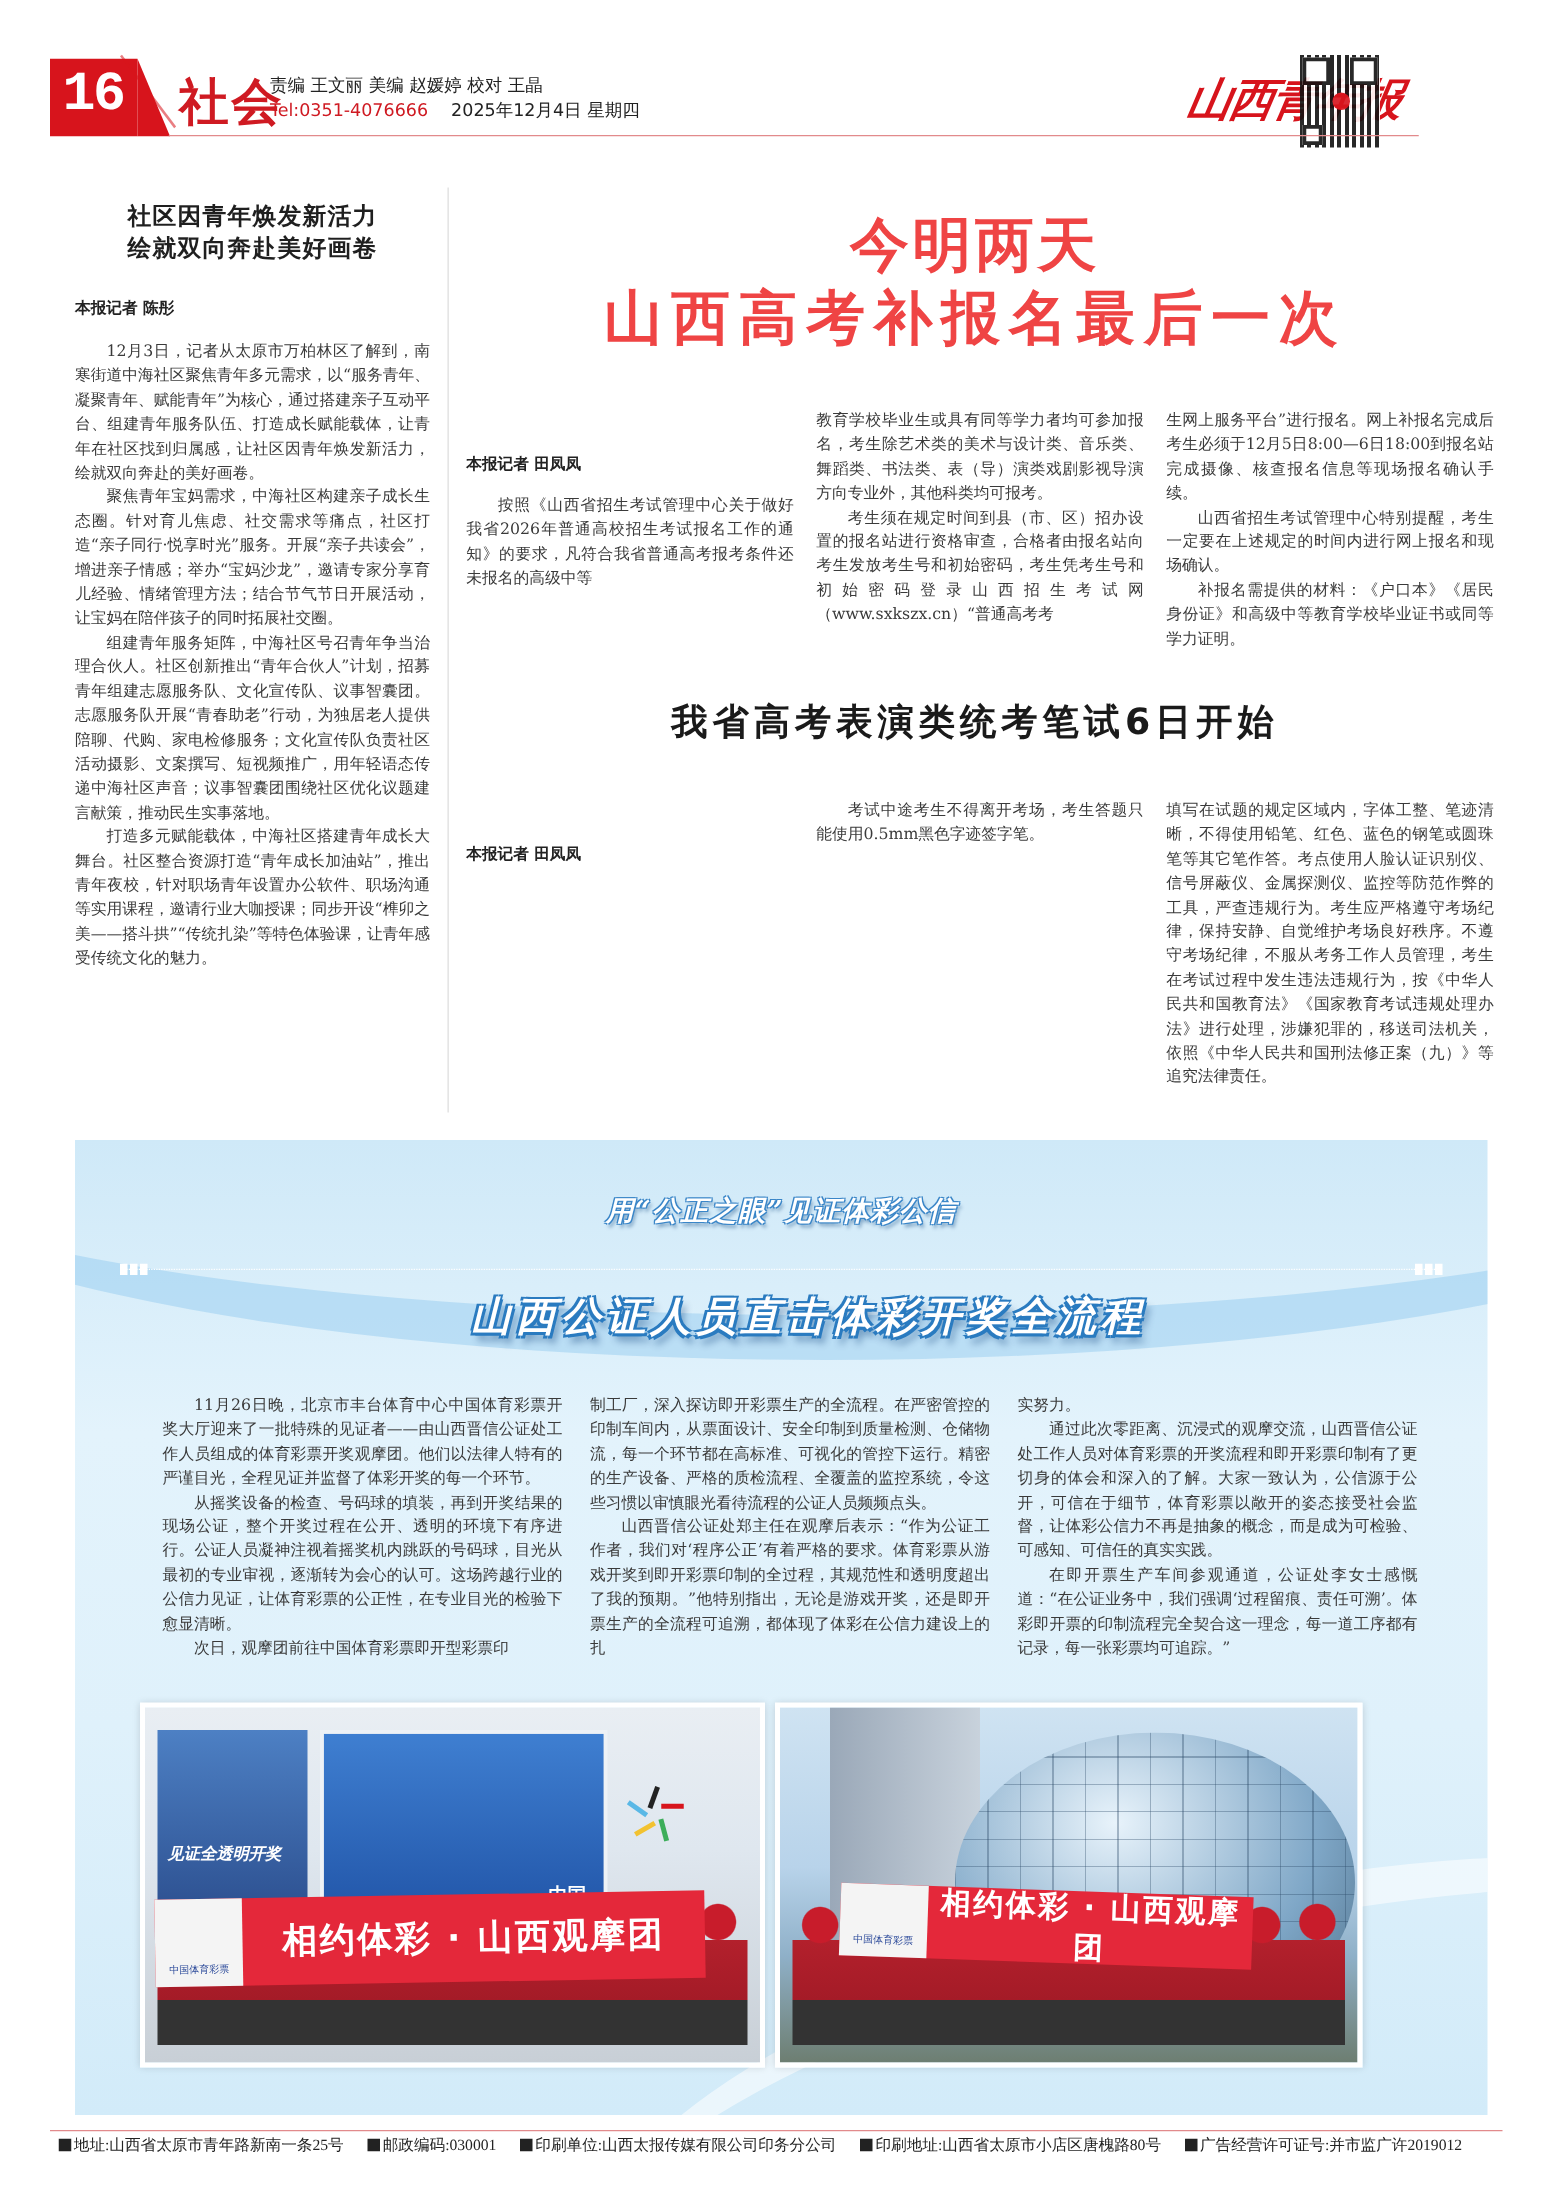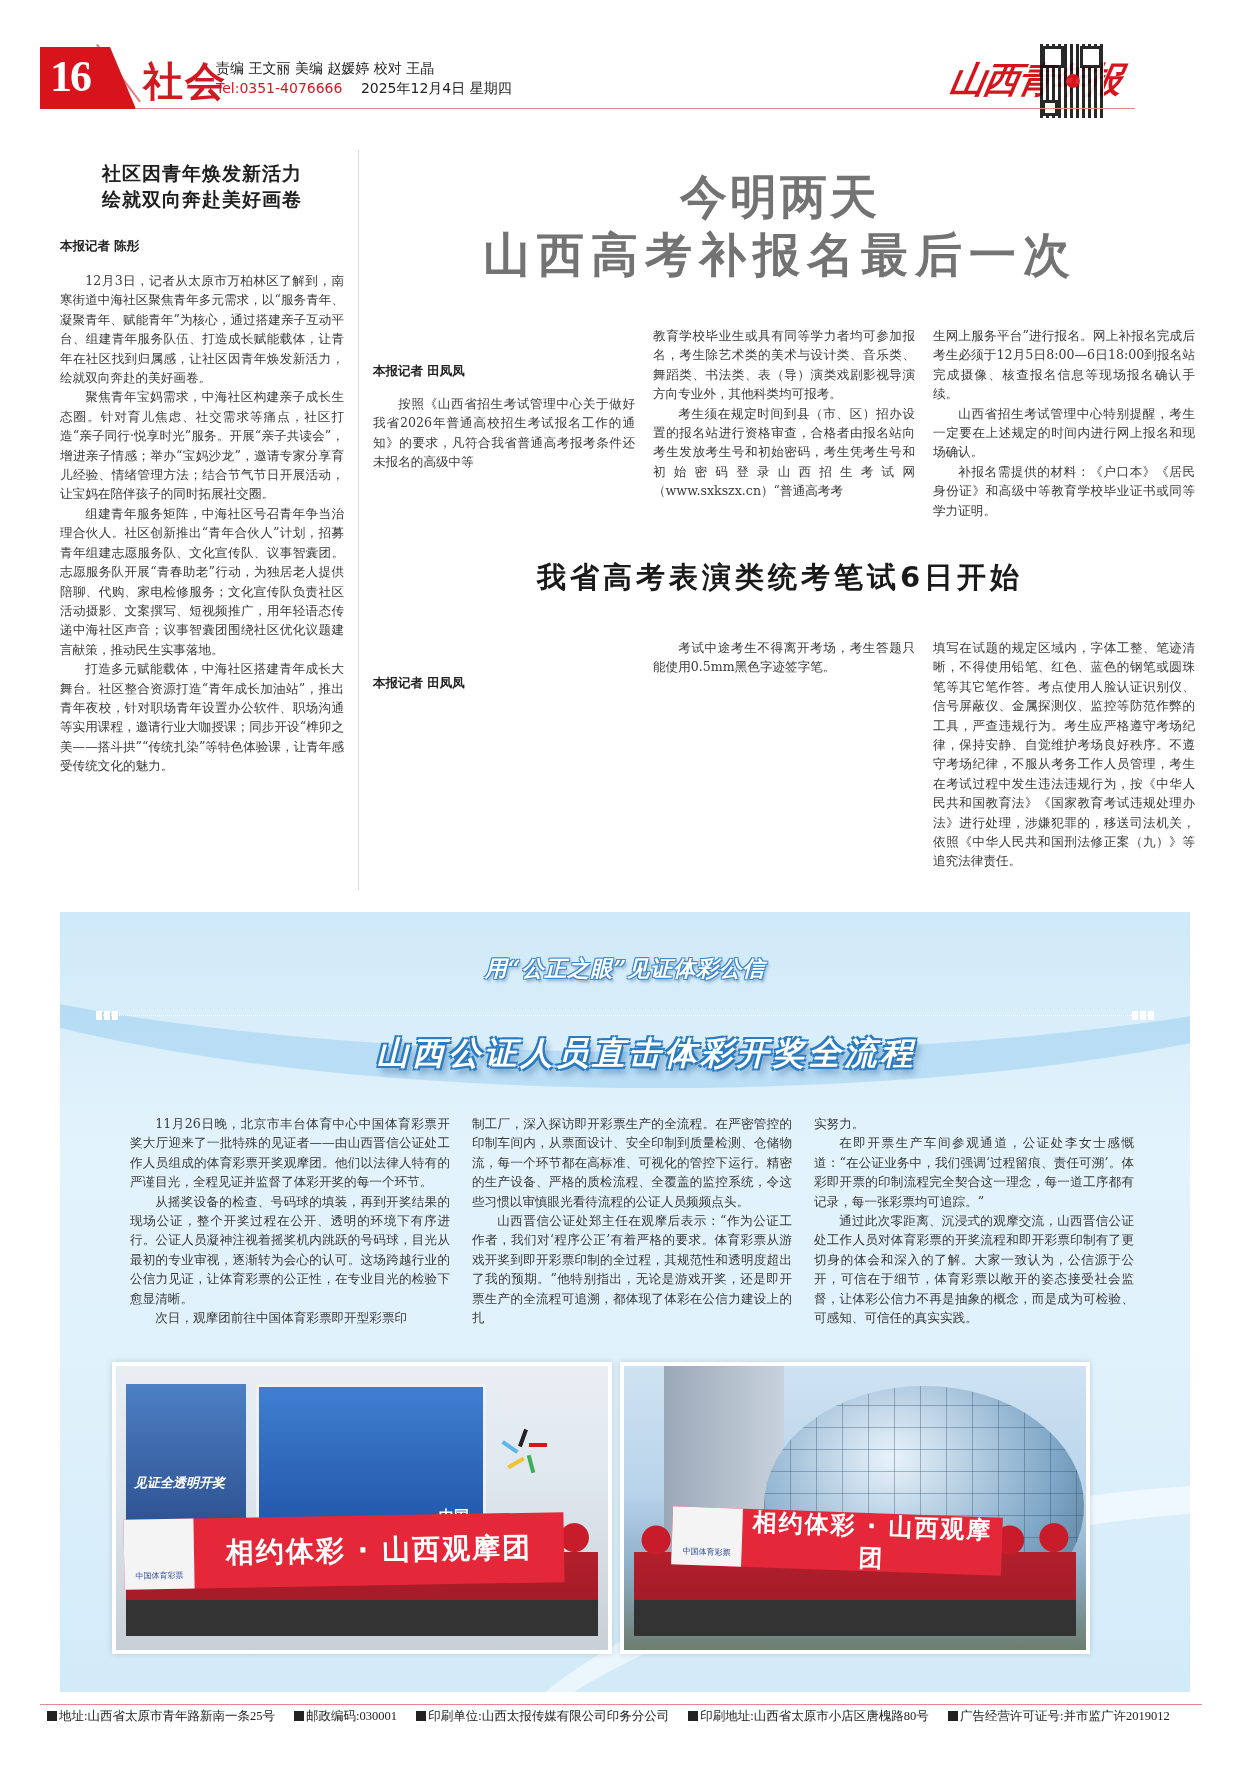--- a/index.html
+++ b/index.html
@@ -4,21 +4,21 @@
 <style>
   * { box-sizing: border-box; margin: 0; padding: 0; }
   html, body { width: 1242px; height: 1768px; background: #fff; overflow: hidden; }
   body { position: relative; font-family: "DejaVu Serif", "Liberation Serif", serif; color: #2a2a2a; }
 
   
   .masthead { position: absolute; left: 0; top: 0; width: 1242px; height: 120px; }
   .page-num { position: absolute; left: 40px; top: 47px; width: 70px; height: 62px; background: #d7141c; }
   .page-num-tri { position: absolute; left: 110px; top: 47px; width: 0; height: 0;
     border-top: 62px solid transparent; border-left: 26px solid #d7141c; }
-  .page-num span { position: absolute; left: 10px; top: 4px; font-family: Liberation Serif, serif; font-weight: bold; font-size: 44px; color: #fff; letter-spacing: -2px; }
+  .page-num span { position: absolute; left: 10px; top: 4px; font-family: Liberation Mono, monospace; font-weight: bold; font-size: 44px; color: #fff; letter-spacing: -2px; }
   .slash { position: absolute; left: 96px; top: 45px; width: 2px; height: 72px; background: #d7141c; transform: rotate(-37deg); transform-origin: top left; opacity: .55; }
   .header-line { position: absolute; left: 135px; top: 108px; width: 1000px; height: 1px; background: #e28a8c; }
   .section-title { position: absolute; left: 143px; top: 54px; font-family: "DejaVu Serif", serif; font-weight: bold; font-size: 40px; color: #cf1a22; letter-spacing: 2px; }
   .credits { position: absolute; left: 216px; top: 60px; font-family: "DejaVu Sans", sans-serif; font-size: 14px; color: #222; }
   .credits .tel { color: #cf1a22; }
   .credits .row2 { margin-top: 2px; }
   .credits .gap { display: inline-block; width: 14px; }
   .logo { position: absolute; left: 950px; top: 56px; font-family: "DejaVu Serif", serif; font-style: italic; font-weight: bold; font-size: 36px; color: #d7141c; letter-spacing: -2px; transform: skewX(-10deg); }
   .qr { position: absolute; left: 1040px; top: 44px; width: 64px; height: 74px; background:
       repeating-linear-gradient(90deg, #111 0 3px, #fff 3px 6px),
@@ -32,21 +32,21 @@
   
   .col-left { position: absolute; left: 60px; top: 160px; width: 284px; }
   .story-headline-sm { font-family: "DejaVu Sans", sans-serif; font-weight: bold; font-size: 19px; line-height: 26px; color: #1f1f1f; text-align: center; letter-spacing: 1px; }
   .byline { font-family: "DejaVu Sans", sans-serif; font-weight: bold; font-size: 12.5px; color: #222; }
   .col-left .byline { margin-top: 26px; }
   .body-text { font-size: 12.6px; line-height: 19.4px; color: #3a3a3a; text-align: justify; }
   .body-text p { text-indent: 2em; }
   .col-left .body-text { margin-top: 16px; }
 
   
-  .big-headline { position: absolute; left: 370px; top: 168px; width: 820px; text-align: center; font-family: "DejaVu Sans", sans-serif; font-weight: bold; font-size: 47px; line-height: 58px; color: #737373; letter-spacing: 6px; }
+  .big-headline { position: absolute; left: 370px; top: 168px; width: 820px; text-align: center; font-family: "DejaVu Sans", sans-serif; font-weight: bold; font-size: 47px; line-height: 58px; color: #ef4444; letter-spacing: 6px; }
   .big-headline .l1 { font-size: 47px; letter-spacing: 3px; }
   .big-headline .l2 { font-size: 47px; letter-spacing: 7px; }
 
   .article { position: absolute; left: 373px; width: 820px; }
   .article .byline { margin-bottom: 14px; }
   .article .cols { display: grid; grid-template-columns: 262px 262px 262px; column-gap: 18px; }
   .art1 { top: 330px; }
   .art1 .cols { margin-top: 0; }
   .art1 .col1 { margin-top: 33px; }
   .art1 .col2 { margin-top: -4px; }
@@ -216,22 +216,22 @@
       <p>11月26日晚，北京市丰台体育中心中国体育彩票开奖大厅迎来了一批特殊的见证者——由山西晋信公证处工作人员组成的体育彩票开奖观摩团。他们以法律人特有的严谨目光，全程见证并监督了体彩开奖的每一个环节。</p>
       <p>从摇奖设备的检查、号码球的填装，再到开奖结果的现场公证，整个开奖过程在公开、透明的环境下有序进行。公证人员凝神注视着摇奖机内跳跃的号码球，目光从最初的专业审视，逐渐转为会心的认可。这场跨越行业的公信力见证，让体育彩票的公正性，在专业目光的检验下愈显清晰。</p>
       <p>次日，观摩团前往中国体育彩票即开型彩票印</p>
     </div>
     <div class="body-text">
       <p style="text-indent:0">制工厂，深入探访即开彩票生产的全流程。在严密管控的印制车间内，从票面设计、安全印制到质量检测、仓储物流，每一个环节都在高标准、可视化的管控下运行。精密的生产设备、严格的质检流程、全覆盖的监控系统，令这些习惯以审慎眼光看待流程的公证人员频频点头。</p>
       <p>山西晋信公证处郑主任在观摩后表示：“作为公证工作者，我们对‘程序公正’有着严格的要求。体育彩票从游戏开奖到即开彩票印制的全过程，其规范性和透明度超出了我的预期。”他特别指出，无论是游戏开奖，还是即开票生产的全流程可追溯，都体现了体彩在公信力建设上的扎</p>
     </div>
     <div class="body-text">
       <p style="text-indent:0">实努力。</p>
+      <p>通过此次零距离、沉浸式的观摩交流，山西晋信公证处工作人员对体育彩票的开奖流程和即开彩票印制有了更切身的体会和深入的了解。大家一致认为，公信源于公开，可信在于细节，体育彩票以敞开的姿态接受社会监督，让体彩公信力不再是抽象的概念，而是成为可检验、可感知、可信任的真实实践。</p>
       <p>在即开票生产车间参观通道，公证处李女士感慨道：“在公证业务中，我们强调‘过程留痕、责任可溯’。体彩即开票的印制流程完全契合这一理念，每一道工序都有记录，每一张彩票均可追踪。”</p>
-      <p>通过此次零距离、沉浸式的观摩交流，山西晋信公证处工作人员对体育彩票的开奖流程和即开彩票印制有了更切身的体会和深入的了解。大家一致认为，公信源于公开，可信在于细节，体育彩票以敞开的姿态接受社会监督，让体彩公信力不再是抽象的概念，而是成为可检验、可感知、可信任的真实实践。</p>
     </div>
   </div>
 
   <figure class="photo photo-1">
     <div class="sidewall">
       <span>见证全透明开奖</span>
     </div>
     <div class="wall">
       <svg class="star" viewBox="0 0 50 50">
         <rect x="22" y="2" width="4" height="18" fill="#222" transform="rotate(20 24 11)"></rect>

